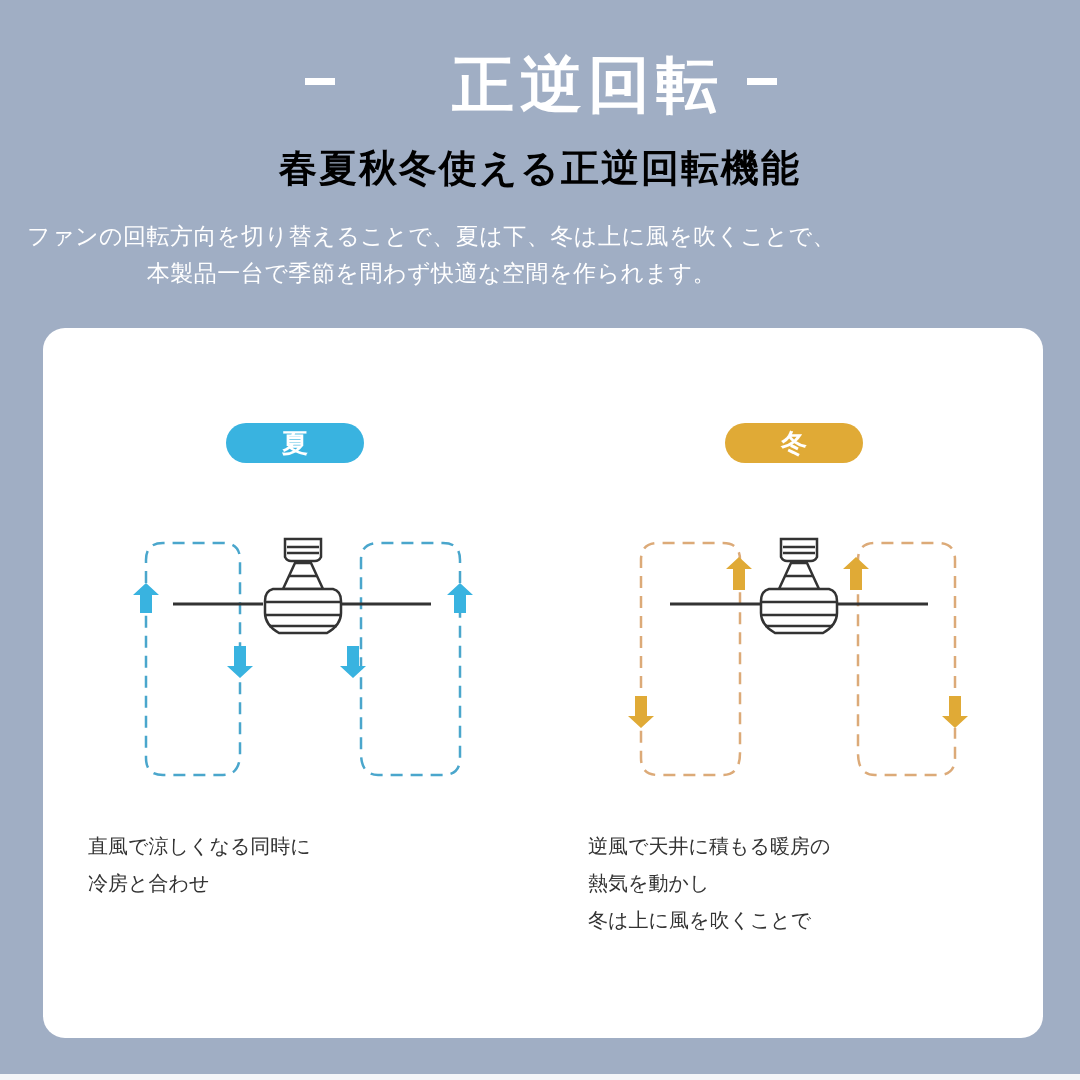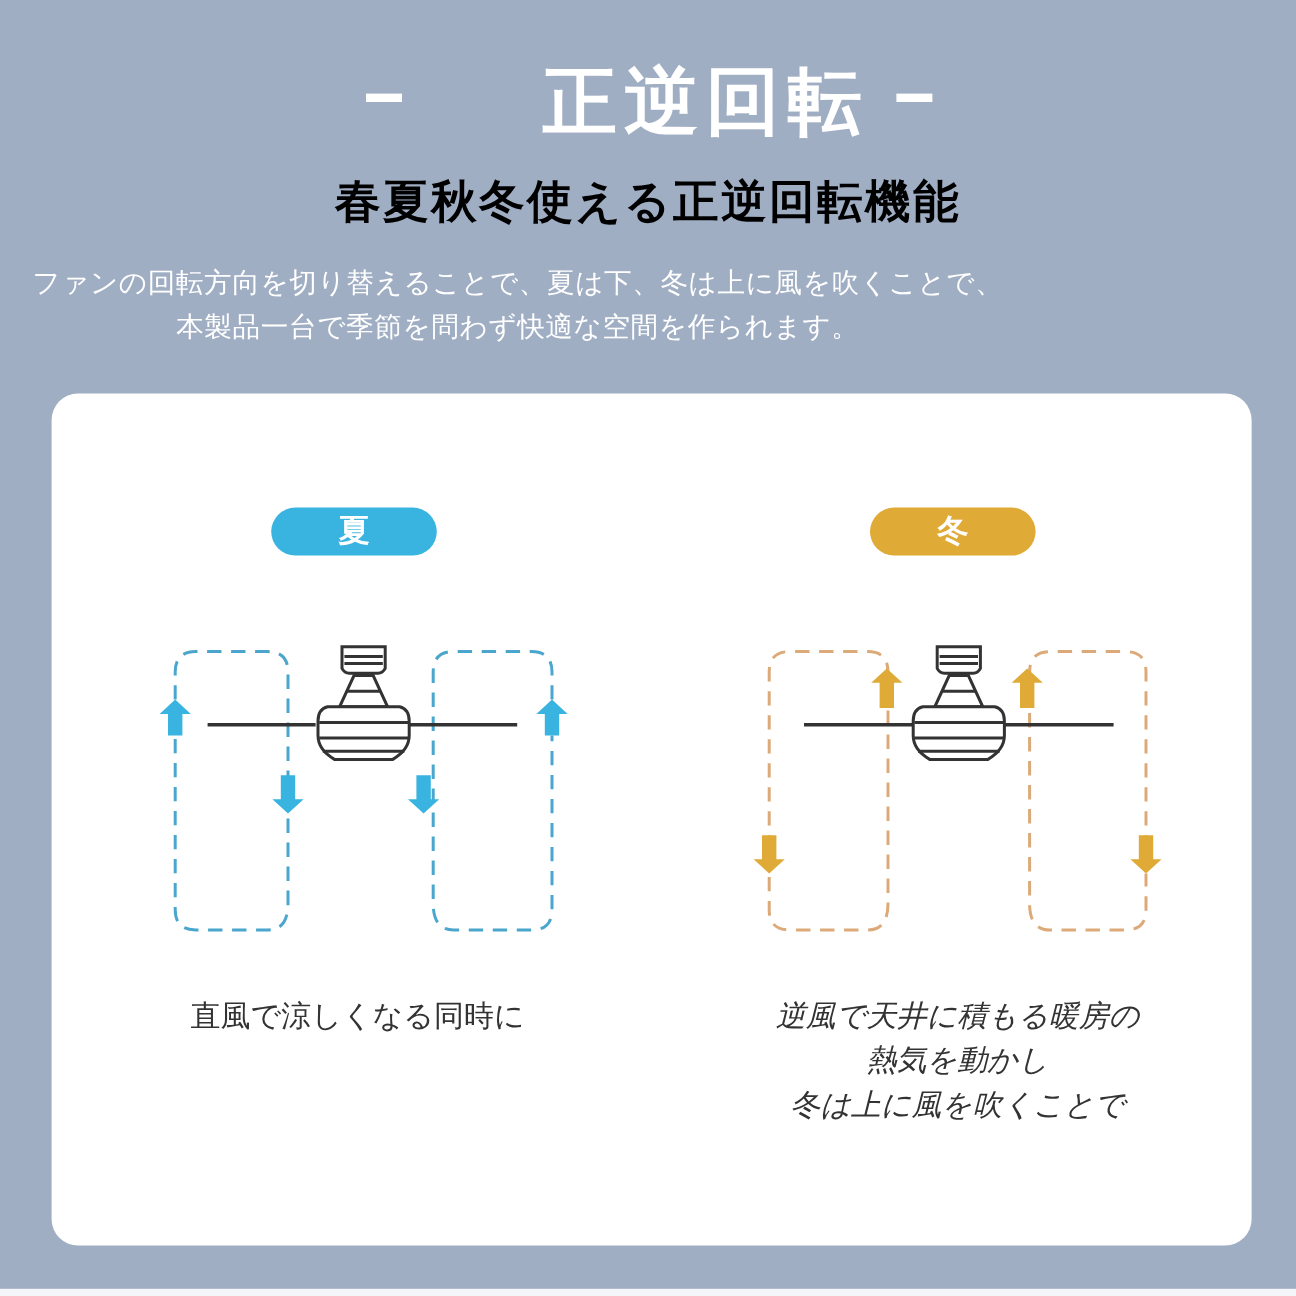--- a/index.html
+++ b/index.html
@@ -30,22 +30,22 @@
     .card {
       position: absolute; left: 43px; top: 328px; width: 1000px; height: 710px;
       background: #ffffff; border-radius: 22px;
     }
     .season-pill {
       position: absolute; width: 138px; height: 40px; border-radius: 20px;
       color: #fff; font-size: 26px; font-weight: bold; text-align: center; line-height: 40px;
     }
     .diagram { position: absolute; }
     .caption {
-      position: absolute; width: 420px; text-align: center;
-      color: #333333; font-size: 25px; line-height: 37px;
+      position: absolute; width: 420px; text-align: left;
+      color: #333333; font-size: 20px; line-height: 37px;
     }
   </style>
 </head>
 <body>
 
 <div class="bottom-strip"></div>
 
 <div class="title-row">
   <div class="title-dash" style="left:305px;top:38px;"></div>
   <div class="title-text">正逆回転</div>
@@ -86,20 +86,21 @@
     <g fill="#39b3e0">
       <path d="M23 50 L10 62 H17 V80 H29 V62 H36 Z"></path>
       <path d="M337 50 L324 62 H331 V80 H343 V62 H350 Z"></path>
       <path d="M117 145 L104 133 H111 V113 H123 V133 H130 Z"></path>
       <path d="M230 145 L217 133 H224 V113 H236 V133 H243 Z"></path>
     </g>
   </svg>
 
   <div class="caption" style="left:45px;top:500px;">
     <div>直風で涼しくなる同時に</div>
+    <div>冷房と合わせ</div>
   </div>
 
   <div class="season-pill" style="left:682px;top:95px;background:#e0aa36;">冬</div>
 
   <svg class="diagram" style="left:570px;top:205px;" width="370" height="260" viewBox="0 0 370 260">
     <g fill="none" stroke="#dcaa78" stroke-width="2.5" stroke-dasharray="12 8">
       <path d="M28 175 V27 Q28 10 45 10 H110 Q127 10 127 27 V220 Q127 242 110 242 H45 Q28 242 28 225 V195"></path>
       <path d="M342 175 V27 Q342 10 325 10 H262 Q245 10 245 27 V220 Q245 242 262 242 H325 Q342 242 342 225 V195"></path>
     </g>
     <g stroke="#333" stroke-width="3">
@@ -118,18 +119,18 @@
       <line x1="152" y1="93" x2="220" y2="93"></line>
     </g>
     <g fill="#e0aa36">
       <path d="M126 24 L113 36 H120 V57 H132 V36 H139 Z"></path>
       <path d="M243 24 L230 36 H237 V57 H249 V36 H256 Z"></path>
       <path d="M28 195 L15 183 H22 V163 H34 V183 H41 Z"></path>
       <path d="M342 195 L329 183 H336 V163 H348 V183 H355 Z"></path>
     </g>
   </svg>
 
-  <div class="caption" style="left:545px;top:500px;font-style:italic;">
+  <div class="caption" style="left:545px;top:500px;">
     <div>逆風で天井に積もる暖房の</div>
     <div>熱気を動かし</div>
     <div>冬は上に風を吹くことで</div>
   </div>
 </div>
 
 </body></html>

